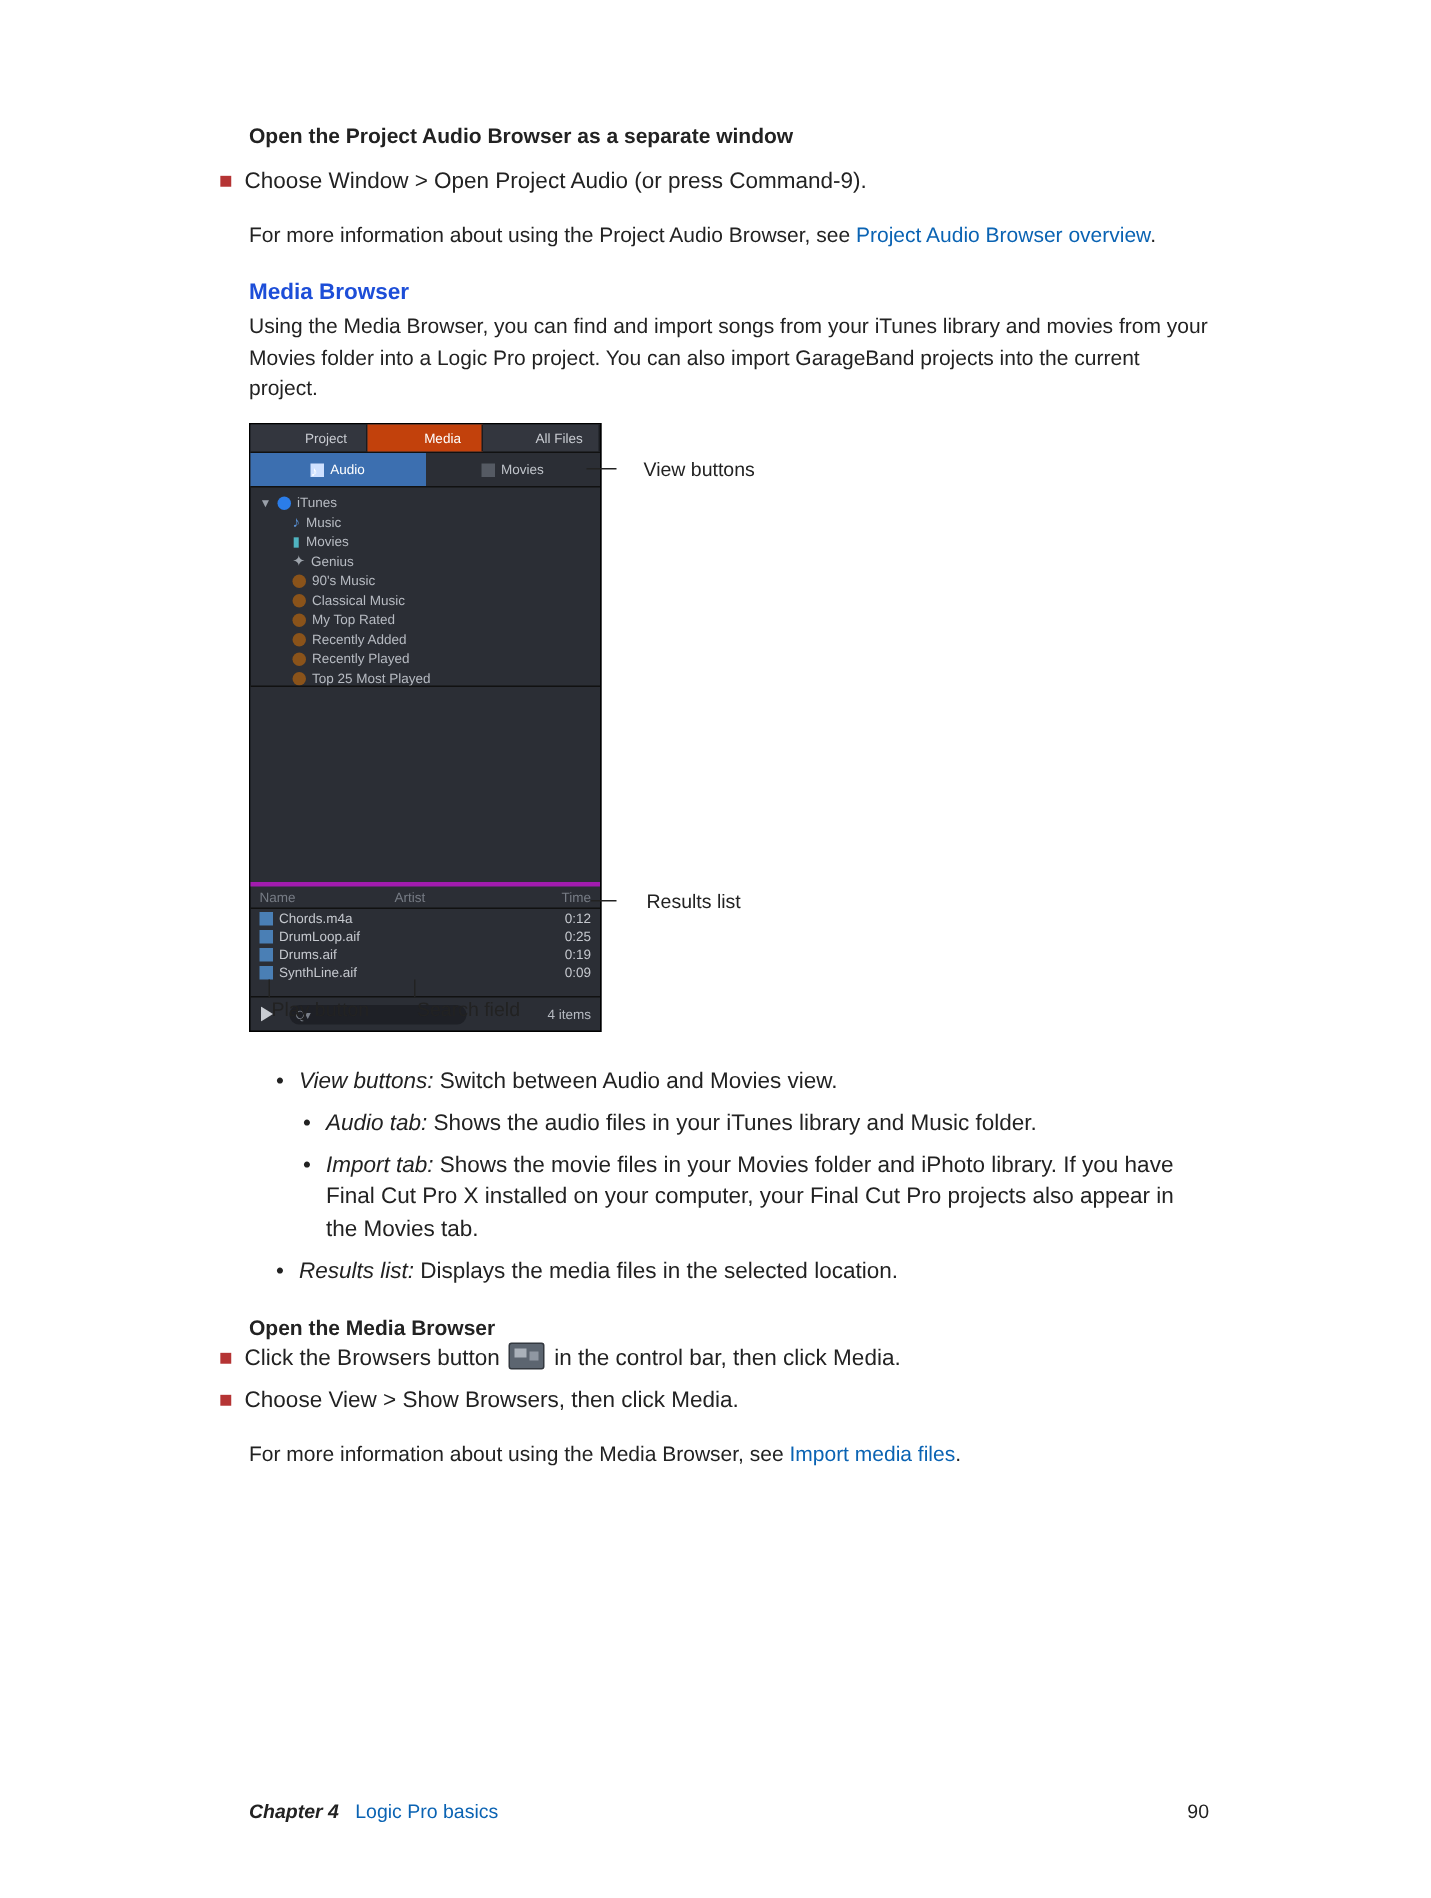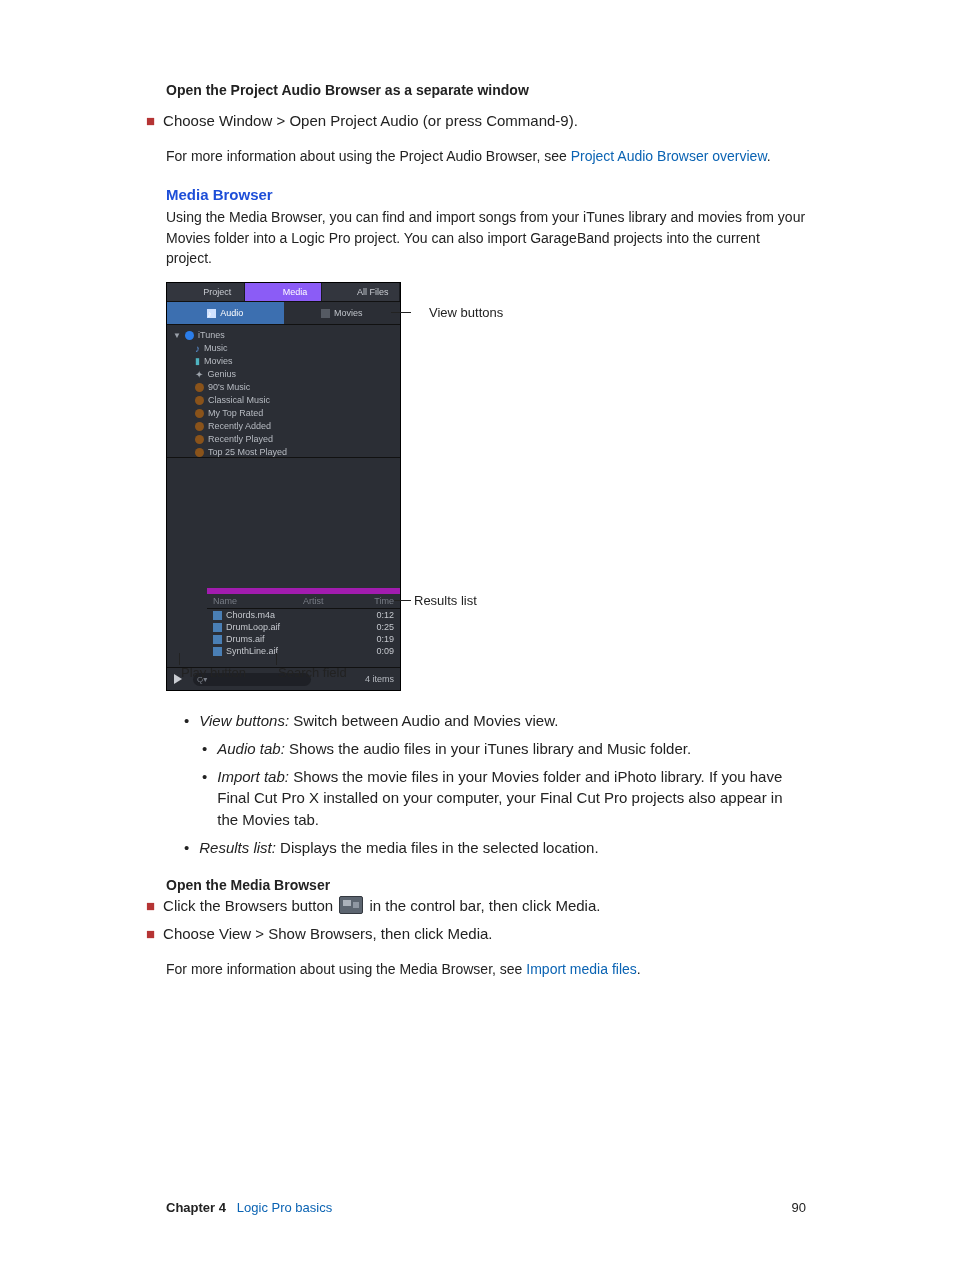--- a/index.html
+++ b/index.html
@@ -34,37 +34,37 @@
     width: 233px;
     background: #2b2e35;
     color: #b7bbc2;
     font-family: "Helvetica Neue", Arial, sans-serif;
     font-size: 9px;
     border: 1px solid #000;
     position: relative;
   }
   .mb-tabs { display: flex; height: 18px; background: #33363e; border-bottom: 1px solid #111; }
   .mb-tabs .tab { flex: 1; text-align: center; line-height: 18px; border-right: 1px solid #1a1c20; color: #c9ccd2; padding-left: 24px; }
-  .mb-tabs .tab.active { background: #8b5cf6; color: #fff; }
+  .mb-tabs .tab.active { background: #c2410c; color: #fff; }
   .mb-views { display: flex; height: 22px; background: #2b2e35; border-bottom: 1px solid #111; }
   .mb-views .v { flex: 1; display: flex; align-items: center; justify-content: center; gap: 4px; color: #bfc3c9; }
   .mb-views .v.active { background: #3c6fb0; color: #fff; }
   .mb-views .v span.ic { display: inline-block; width: 9px; height: 9px; }
   .mb-views .v.active span.ic { background: #cfe1ff; }
   .tree { padding: 4px 6px; height: 124px; overflow: hidden; }
   .tree .row { display: flex; align-items: center; gap: 4px; line-height: 13px; white-space: nowrap; }
   .tree .arrow { color: #9aa0a9; font-size: 8px; width: 8px; }
   .tree .pl2 { padding-left: 22px; }
   .tree .ball { width: 9px; height: 9px; border-radius: 50%; background: #2b7de9; }
   .tree .gear { width: 9px; height: 9px; border-radius: 50%; background: #8a531a; }
   .tree .note { color: #5b93d8; font-size: 10px; }
   .tree .film { color: #4fb4c1; font-size: 9px; }
   .tree .wand { color: #9da3ab; font-size: 10px; }
   .tree-empty { height: 130px; background: #2b2e35; border-top: 1px solid #111; }
-  .results { border-top: 6px solid #a21caf; margin-left: 40px; }
+  .results { border-top: 3px solid #a21caf; }
   .results-head { display: flex; font-size: 9px; color: #777c85; padding: 2px 6px; border-bottom: 1px solid #111; }
   .results-head .c1 { width: 90px; }
   .results-head .c2 { flex: 1; }
   .results-head .c3 { text-align: right; width: 40px; }
   .results-row { display: flex; font-size: 9px; color: #c5c8ce; padding: 1px 6px; }
   .results-row .ic { width: 9px; height: 9px; background: #4a7fb5; margin-right: 4px; }
   .results-row .c1 { width: 90px; display: flex; align-items: center; }
   .results-row .c2 { flex: 1; }
   .results-row .c3 { text-align: right; width: 40px; }
   .mb-bottom { height: 22px; display: flex; align-items: center; border-top: 1px solid #111; padding: 0 6px; gap: 8px; }
@@ -95,21 +95,21 @@
     content: ""; position: absolute; right: 3px; top: 5px; width: 6px; height: 6px; background: #8f97a2;
   }
 
   .footer {
     position: absolute;
     bottom: 50px; left: 166px; right: 148px;
     display: flex; justify-content: space-between;
     font-size: 13px;
   }
   .footer .left { color: #222; }
-  .footer .left .chap { font-weight: 600; }
+  .footer .left .chap { font-weight: 600; font-style: italic; }
   .footer .left .title { color: #0a63b3; }
 </style>
 </head>
 <body>
 
 <div class="page">
   <p class="p bold">Open the Project Audio Browser as a separate window</p>
 
   <div class="bullet-row" style="margin-left:-20px;">
     <span class="red-bullet">■</span>
@@ -235,21 +235,21 @@
             <span>Q▾</span>
           </div>
         <div class="items-count">4 items</div>
       </div>
     </div>
 
     <div class="line" style="left:225px; top:30px; width:20px; height:1px;"></div>
     <div class="callout" style="left:263px; top:23px;">View buttons</div>
 
     <div class="line" style="left:228px; top:318px; width:17px; height:1px;"></div>
-    <div class="callout" style="left:248px; top:311px;">Results list</div>
+    <div class="callout" style="left:265px; top:311px;">Results list</div>
 
     <div class="line" style="left:13px; top:371px; width:1px; height:12px;"></div>
     <div class="callout" style="left:15px; top:383px;">Play button</div>
 
     <div class="line" style="left:110px; top:371px; width:1px; height:12px;"></div>
     <div class="callout" style="left:112px; top:383px;">Search field</div>
   </div>
 
   <div class="bullet-row list1">
       <span class="dot"></span>

